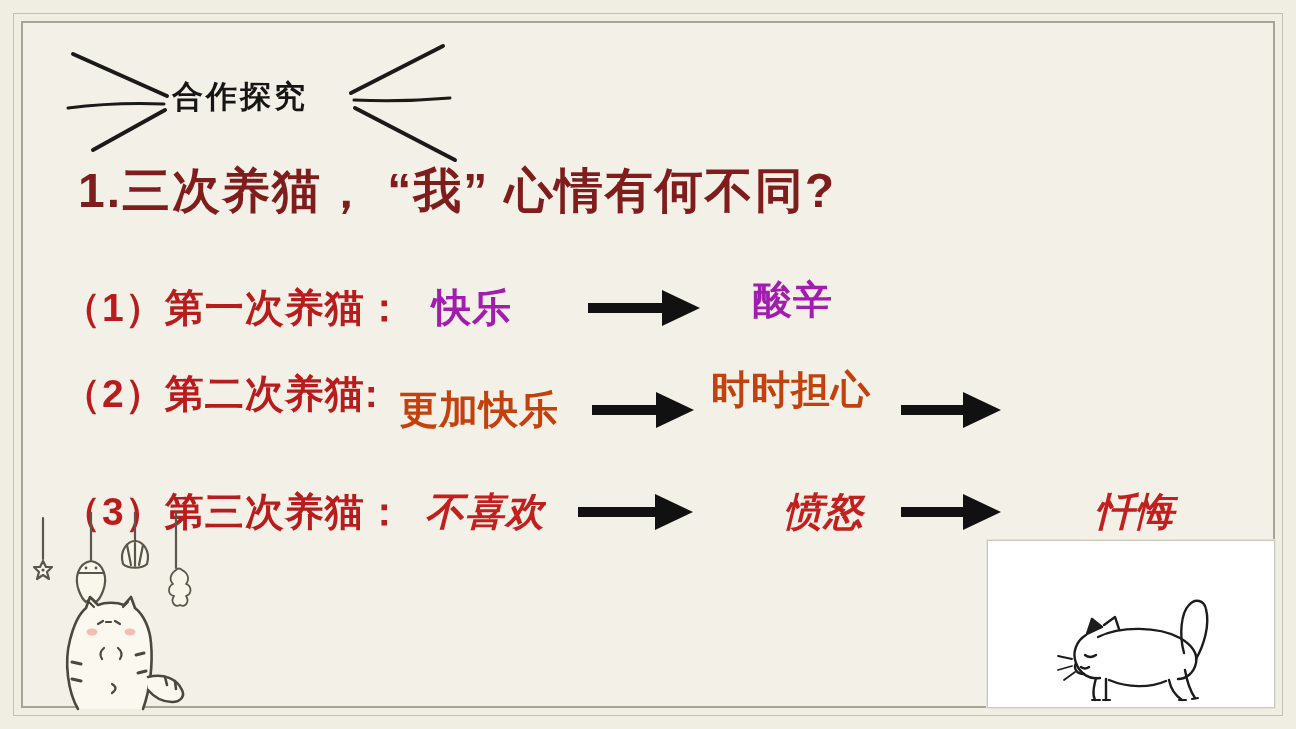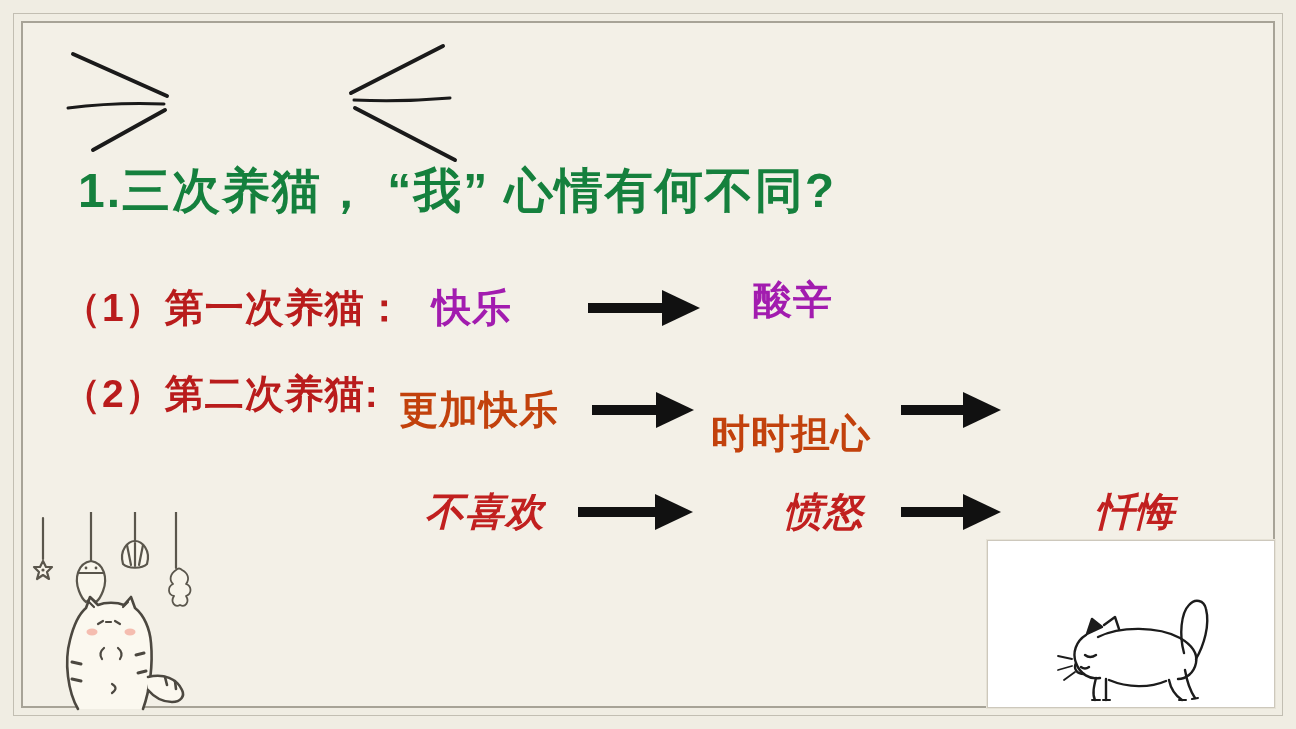--- a/index.html
+++ b/index.html
@@ -5,27 +5,27 @@
   html,body{margin:0;padding:0;background:#e8e5db;}
   .slide{
     position:relative;width:1296px;height:729px;overflow:hidden;
     background:#f0ede3;
     font-family:"Liberation Sans","DejaVu Sans",sans-serif;
   }
   .frame-outer{position:absolute;inset:13px;border:1px solid #c2beb2;pointer-events:none;}
   .frame-inner{position:absolute;inset:21px;border:2px solid #a7a397;background:#f3f0e7;}
   .abs{position:absolute;white-space:nowrap;line-height:1.12;}
   .badge-label{left:172px;top:80px;font-size:31px;font-weight:600;letter-spacing:3px;color:#161616;}
-  .title{left:78px;top:164px;font-size:48px;font-weight:800;letter-spacing:2px;color:#15803d;}
+  .title{left:78px;top:164px;font-size:48px;font-weight:800;letter-spacing:2px;color:#7f1d1d;}
   .row-text{font-size:39px;font-weight:800;letter-spacing:1px;color:#b91c1c;}
   .c-blue{color:#a21caf;}
   .c-brown{color:#c2410c;}
   .c-red{color:#c1201f;font-style:italic;}
   .r1-label{left:62px;top:286px;}  .r1-s0{left:432px;top:286px;}  .r1-s1{left:753px;top:278px;}
-  .r2-label{left:62px;top:372px;}  .r2-s0{left:399px;top:388px;}  .r2-s1{left:711px;top:412px;}  .r2-s2{left:1027px;top:388px;}
+  .r2-label{left:62px;top:372px;}  .r2-s0{left:399px;top:388px;}  .r2-s1{left:711px;top:368px;}  .r2-s2{left:1027px;top:388px;}
   .r3-label{left:62px;top:490px;}  .r3-s0{left:425px;top:490px;}  .r3-s1{left:784px;top:490px;}  .r3-s2{left:1095px;top:490px;}
   .arrow{position:absolute;height:36px;}
   .arrow .bar{position:absolute;left:0;top:13px;right:34px;height:10px;background:#111;}
   .arrow .head{position:absolute;right:0;top:0;width:0;height:0;
     border-top:18px solid transparent;border-bottom:18px solid transparent;border-left:38px solid #111;}
   .a-r1{left:588px;top:290px;width:112px;}
   .a-r2a{left:592px;top:392px;width:102px;}
   .a-r2b{left:901px;top:392px;width:100px;}
   .a-r3a{left:578px;top:494px;width:115px;}
   .a-r3b{left:901px;top:494px;width:100px;}
@@ -44,20 +44,21 @@
   <div class="frame-inner"></div>
 
   <svg class="sketch-lines" viewBox="0 0 420 135" fill="none" stroke="#1a1a1a" stroke-linecap="round">
     <path d="M112,58 L18,16" stroke-width="4"></path>
     <path d="M109,66 Q60,64 13,70" stroke-width="3"></path>
     <path d="M110,72 L38,112" stroke-width="4"></path>
     <path d="M296,55 L388,8" stroke-width="4"></path>
     <path d="M299,62 Q348,64 395,60" stroke-width="3"></path>
     <path d="M300,70 L400,122" stroke-width="4"></path>
   </svg>
+  <div class="abs badge-label">合作探究</div>
 
   <div class="abs title">1.三次养猫， “我” 心情有何不同?</div>
 
   <div class="abs row-text r1-label">（1）第一次养猫：</div>
   <div class="abs row-text c-blue r1-s0">快乐</div>
   <div class="arrow a-r1">
       <div class="bar"></div>
       <div class="head"></div>
     </div>
   <div class="abs row-text c-blue r1-s1">酸辛</div>
@@ -67,20 +68,21 @@
   <div class="arrow a-r2a">
       <div class="bar"></div>
       <div class="head"></div>
     </div>
   <div class="abs row-text c-brown r2-s1">时时担心</div>
   <div class="arrow a-r2b">
       <div class="bar"></div>
       <div class="head"></div>
     </div>
 
+  <div class="abs row-text r3-label">（3）第三次养猫：</div>
   <div class="abs row-text c-red r3-s0">不喜欢</div>
   <div class="arrow a-r3a">
       <div class="bar"></div>
       <div class="head"></div>
     </div>
   <div class="abs row-text c-red r3-s1">愤怒</div>
   <div class="arrow a-r3b">
       <div class="bar"></div>
       <div class="head"></div>
     </div>

